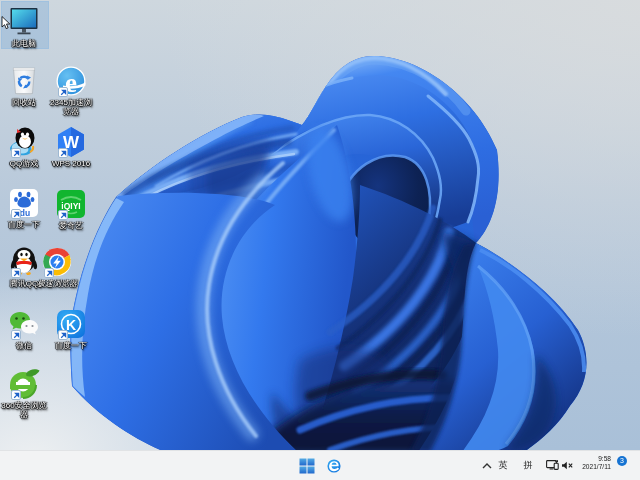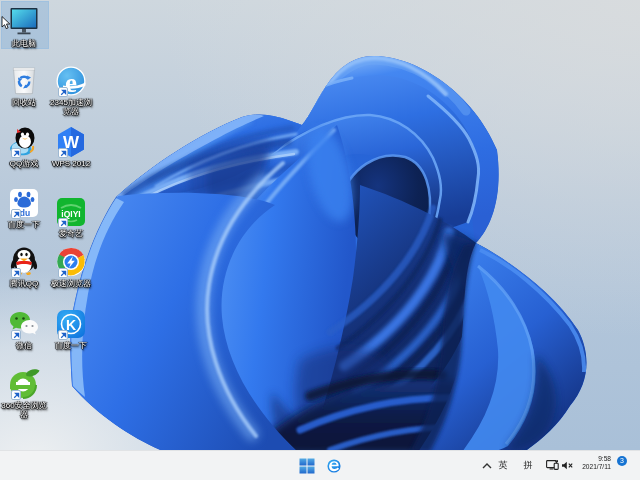--- a/index.html
+++ b/index.html
@@ -270,21 +270,21 @@
 <div class="ico" style="left:39px;top:126px;">
  <div class="img"><svg width="32" height="32" viewBox="0 0 32 32">
   <path d="M16,1 L29,8.5 L29,23.5 L16,31 L3,23.5 L3,8.5 Z" fill="#3080f5"></path>
   <path d="M16,1 L29,8.5 L29,23.5 L16,31 Z" fill="#2569e0"></path>
   <text x="16" y="22" font-family="Liberation Sans,sans-serif" font-weight="bold" font-size="17" fill="#fff" text-anchor="middle">W</text>
  </svg><span class="sc">
           <svg width="9" height="9" viewBox="0 0 9 9">
             <path d="M2.2,6.8 L4.6,4.4 M3.6,2.4 L6.6,2.4 L6.6,5.4 Z" stroke="#1e62c9" stroke-width="1.3" fill="#1e62c9"></path>
           </svg>
         </span></div>
- <div class="lbl">WPS 2012</div>
+ <div class="lbl">WPS 2016</div>
 </div>
 
 <div class="ico" style="left:-8px;top:187px;">
  <div class="img"><svg width="32" height="32" viewBox="0 0 32 32">
   <rect x="2" y="2" width="28" height="28" rx="5" fill="#fff"></rect>
   <g fill="#2b6bd8">
    <ellipse cx="12" cy="7.5" rx="1.9" ry="2.8"></ellipse>
    <ellipse cx="20.5" cy="7.5" rx="1.9" ry="2.8"></ellipse>
    <ellipse cx="8" cy="12.5" rx="1.9" ry="2.5"></ellipse>
    <ellipse cx="24.5" cy="12.5" rx="1.9" ry="2.5"></ellipse>
@@ -292,21 +292,21 @@
   </g>
   <text x="17" y="28.5" font-family="Liberation Sans,sans-serif" font-weight="bold" font-size="8.5" fill="#2b6bd8" text-anchor="middle">du</text>
  </svg><span class="sc">
           <svg width="9" height="9" viewBox="0 0 9 9">
             <path d="M2.2,6.8 L4.6,4.4 M3.6,2.4 L6.6,2.4 L6.6,5.4 Z" stroke="#1e62c9" stroke-width="1.3" fill="#1e62c9"></path>
           </svg>
         </span></div>
  <div class="lbl">百度一下</div>
 </div>
 
-<div class="ico" style="left:39px;top:196px;">
+<div class="ico" style="left:39px;top:188px;">
  <div class="img"><svg width="32" height="32" viewBox="0 0 32 32">
   <rect x="2" y="2" width="28" height="28" rx="5" fill="#11b52f"></rect>
   <path d="M6,12 Q16,6 26,12" stroke="#5fd36f" stroke-width="2" fill="none"></path>
   <text x="16" y="21" font-family="Liberation Sans,sans-serif" font-weight="bold" font-size="8.5" fill="#fff" text-anchor="middle">iQIYI</text>
   <path d="M10,24 Q16,27 22,24" stroke="#5fd36f" stroke-width="1.5" fill="none"></path>
  </svg><span class="sc">
           <svg width="9" height="9" viewBox="0 0 9 9">
             <path d="M2.2,6.8 L4.6,4.4 M3.6,2.4 L6.6,2.4 L6.6,5.4 Z" stroke="#1e62c9" stroke-width="1.3" fill="#1e62c9"></path>
           </svg>
         </span></div>
@@ -327,21 +327,21 @@
   <path d="M10,26 C8,28 10,29.5 13,29 L14,27 Z" fill="#f7a81c"></path>
   <path d="M22,26 C24,28 22,29.5 19,29 L18,27 Z" fill="#f7a81c"></path>
  </svg><span class="sc">
           <svg width="9" height="9" viewBox="0 0 9 9">
             <path d="M2.2,6.8 L4.6,4.4 M3.6,2.4 L6.6,2.4 L6.6,5.4 Z" stroke="#1e62c9" stroke-width="1.3" fill="#1e62c9"></path>
           </svg>
         </span></div>
  <div class="lbl">腾讯QQ</div>
 </div>
 
-<div class="ico" style="left:39px;top:246px;">
+<div class="ico" style="left:25px;top:246px;font-style:italic;">
  <div class="img"><svg width="32" height="32" viewBox="0 0 32 32">
   <circle cx="16" cy="16" r="14" fill="#fff"></circle>
   <path d="M16,16 L16,2 A14,14 0 0,1 28.5,9 Z" fill="#ea4335"></path>
   <path d="M16,2 A14,14 0 0,0 4.2,8.4 L11,16 L16,9 Z" fill="#ea4335"></path>
   <path d="M4.2,8.4 A14,14 0 0,0 9,27.5 L14,19 L11,12 Z" fill="#34a853"></path>
   <path d="M9,27.5 A14,14 0 0,0 29.5,13 L20,13 L17,20 Z" fill="#fbbc05"></path>
   <path d="M28.5,9 A14,14 0 0,1 29.6,14 L20,13.5 Z" fill="#fbbc05"></path>
   <circle cx="16" cy="16" r="8" fill="#fff"></circle>
   <circle cx="16" cy="16" r="6.5" fill="#2d7ff0"></circle>
   <path d="M18,10 L12.2,17.5 L15.6,17.5 L14,22 L19.8,14.8 L16.5,14.8 Z" fill="#fff"></path>

